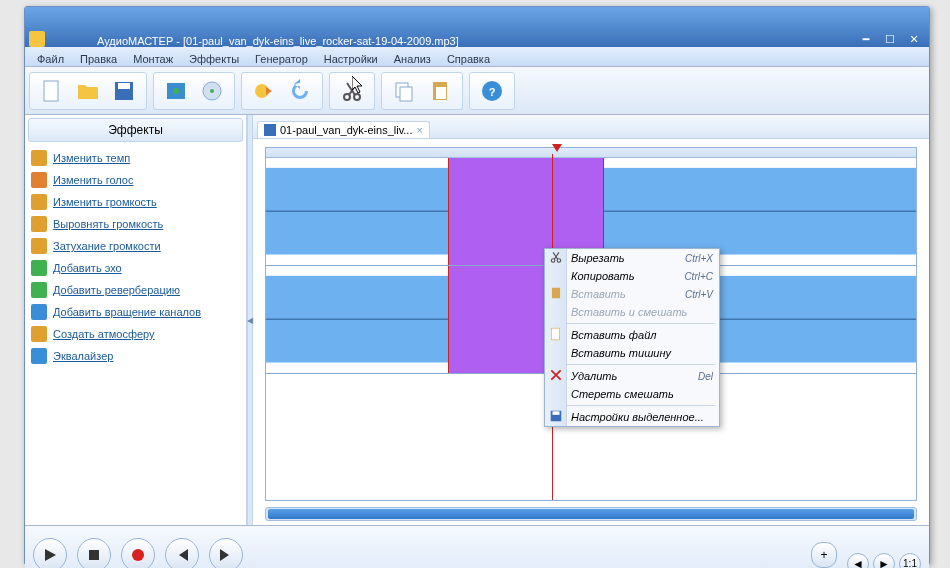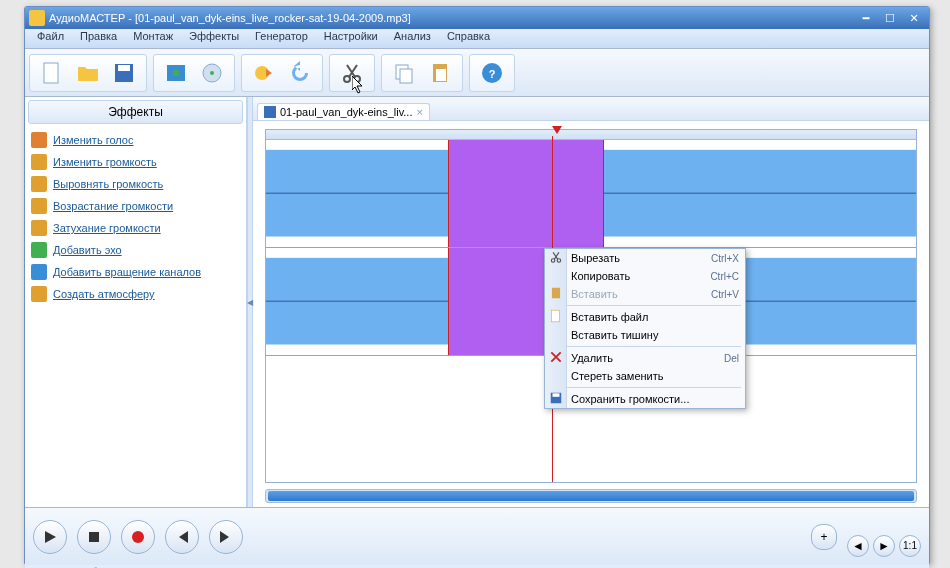--- a/index.html
+++ b/index.html
@@ -1,23 +1,23 @@
 <!DOCTYPE html>
 <html><head>
 <meta charset="utf-8">
 <style>
 * { box-sizing: border-box; margin: 0; padding: 0; font-family: Tahoma, Arial, sans-serif; font-size: 11px; }
 body { background: #e8e8e8; width: 950px; height: 568px; overflow: hidden; }
 .window { position: absolute; top: 6px; left: 24px; width: 906px; height: 558px; background: #fff; border: 1px solid #6b8fc5; border-radius: 3px 3px 0 0; box-shadow: 2px 2px 6px rgba(0,0,0,0.3); }
-.titlebar { height: 22px; background: linear-gradient(#6ba6e6, #3a6fb8); display: flex; align-items: center; padding: 0 4px; color: #fff; }
+.titlebar { height: 40px; background: linear-gradient(#6ba6e6, #3a6fb8); display: flex; align-items: flex-end; padding: 0 4px; color: #fff; gap: 48px; }
 .titlebar .icon { width: 16px; height: 16px; margin-right: 4px; background: #f5c542; border-radius: 2px; }
 .titlebar .title { flex: 1; font-size: 11px; }
 .titlebar .ctrl { display: flex; gap: 2px; }
 .titlebar .ctrl span { width: 22px; height: 16px; display: flex; align-items: center; justify-content: center; color: #fff; cursor: pointer; }
-.menubar { height: 20px; background: linear-gradient(#e3eefc,#c7dcf5); display: flex; align-items: flex-end; padding: 4px 4px; border-bottom: 1px solid #a8b8d0; }
+.menubar { height: 20px; background: linear-gradient(#e3eefc,#c7dcf5); display: flex; align-items: flex-start; padding: 4px 4px; border-bottom: 1px solid #a8b8d0; }
 .menubar span { padding: 2px 8px; cursor: pointer; color: #2a3850; }
 .toolbar { height: 48px; background: linear-gradient(#f5f9fe,#dce8f7); border-bottom: 1px solid #a8b8d0; display: flex; align-items: center; padding: 4px; gap: 6px; }
 .tb-group { display: flex; gap: 4px; padding: 2px 6px; border: 1px solid #c0d4eb; border-radius: 3px; background: linear-gradient(#fff,#eaf2fc); }
 .tb-btn { width: 32px; height: 32px; display: flex; align-items: center; justify-content: center; cursor: pointer; border-radius: 2px; }
 .tb-btn svg { width: 24px; height: 24px; }
 .content { display: flex; height: 410px; }
 .sidebar { width: 222px; border-right: 1px solid #c0d4eb; display: flex; flex-direction: column; }
 .side-hdr { height: 24px; background: linear-gradient(#f5f9fe,#dce8f7); border: 1px solid #c0d4eb; margin: 3px; border-radius: 3px; display: flex; align-items: center; justify-content: center; font-size: 12px; }
 .side-list { flex: 1; overflow: hidden; padding: 2px; }
 .side-item { display: flex; align-items: center; padding: 3px 4px; cursor: pointer; gap: 6px; color: #1a5a9a; text-decoration: underline; }
@@ -45,21 +45,21 @@
 .time-main { font-size: 18px; color: #1a3458; }
 .time-sel { display: flex; gap: 4px; align-items: center; font-size: 10px; }
 .time-sel .bracket { color: #3a6eb8; font-weight: bold; font-size:14px; }
 .time-sel input { width: 76px; font-size: 10px; border: 1px solid #b0c8e0; padding: 1px 2px; background:#fff; }
 .tbtn { width: 34px; height: 34px; border-radius: 17px; background: linear-gradient(#fff,#d8e4f3); border: 1px solid #98b4d6; display: flex; align-items: center; justify-content: center; cursor: pointer; }
 .tbtn.rec svg circle { fill: #d82020; }
 .spacer { flex: 1; }
 .zoom { display: flex; gap: 4px; }
 .zbtn { width: 22px; height: 22px; border-radius: 11px; background: linear-gradient(#fff,#d8e4f3); border: 1px solid #98b4d6; display: flex; align-items: center; justify-content: center; cursor: pointer; font-size: 12px; }
 .status { height: 18px; background: linear-gradient(#e3eefc,#c7dcf5); padding: 2px 8px; color: #3a5880; font-size: 10px; }
-.ctx { position: absolute; left: 544px; top: 248px; width: 202px; background: #f7f9fc; border: 1px solid #9ab4d4; box-shadow: 2px 2px 6px rgba(0,0,0,0.3); z-index: 100; }
+.ctx { position: absolute; left: 544px; top: 248px; width: 176px; background: #f7f9fc; border: 1px solid #9ab4d4; box-shadow: 2px 2px 6px rgba(0,0,0,0.3); z-index: 100; font-style: italic; }
 .ctx-item { display: flex; align-items: center; padding: 3px 6px 3px 26px; position: relative; cursor: pointer; gap: 8px; }
 .ctx-item.disabled { color: #9aa8b8; }
 .ctx-item .ic { position: absolute; left: 4px; width: 16px; height: 16px; }
 .ctx-item .shortcut { margin-left: auto; color: #5a7090; font-size: 10px; }
 .ctx-sep { height: 1px; background: #c8d6e8; margin: 2px 4px; }
 .ctx-left { position: absolute; left: 0; top: 0; bottom: 0; width: 22px; background: linear-gradient(90deg,#e8f0fa,#dae6f5); border-right: 1px solid #c8d6e8; }
 .cursor { position: absolute; left: 352px; top: 76px; z-index: 200; pointer-events:none; }
 </style>
 </head>
 <body>
@@ -163,50 +163,58 @@
           </svg>
         </div>
     </div>
   </div>
 
   <div class="content">
     <div class="sidebar">
       <div class="side-hdr">Эффекты</div>
       <div class="side-list" id="sidelist">
           <div class="side-item">
+            <span class="side-ic" style="background:#e0a030"></span>
+            <span>Изменить темп</span>
+          </div>
+          <div class="side-item">
             <span class="side-ic" style="background:#e08030"></span>
             <span>Изменить голос</span>
           </div>
           <div class="side-item">
             <span class="side-ic" style="background:#e0a030"></span>
             <span>Изменить громкость</span>
           </div>
           <div class="side-item">
             <span class="side-ic" style="background:#e0a030"></span>
             <span>Выровнять громкость</span>
           </div>
           <div class="side-item">
             <span class="side-ic" style="background:#e0a030"></span>
-            <span>Возрастание громкости</span>
-          </div>
-          <div class="side-item">
-            <span class="side-ic" style="background:#e0a030"></span>
             <span>Затухание громкости</span>
           </div>
           <div class="side-item">
             <span class="side-ic" style="background:#40b050"></span>
             <span>Добавить эхо</span>
           </div>
           <div class="side-item">
+            <span class="side-ic" style="background:#40b050"></span>
+            <span>Добавить реверберацию</span>
+          </div>
+          <div class="side-item">
             <span class="side-ic" style="background:#3a8ed8"></span>
             <span>Добавить вращение каналов</span>
           </div>
           <div class="side-item">
             <span class="side-ic" style="background:#e0a030"></span>
             <span>Создать атмосферу</span>
+          </div>
+          <div class="side-item">
+            <span class="side-ic" style="background:#3a8ed8"></span>
+            <span>Эквалайзер</span>
           </div>
         </div>
     </div>
     <div class="split-bar">
         <span>◀</span>
       </div>
     <div class="main">
       <div class="tabbar">
         <div class="tab">
           <span style="width:12px;height:12px;background:#3a6eb8;display:inline-block;"></span>
@@ -299,20 +307,24 @@
         <span>Копировать</span>
         <span class="shortcut">Ctrl+C</span>
       </div>
       <div class="ctx-item disabled">
         <span class="ic"><svg width="14" height="14" viewBox="0 0 24 24">
             <rect x="5" y="3" width="14" height="18" fill="#d8a850"></rect>
           </svg></span>
         <span>Вставить</span>
         <span class="shortcut">Ctrl+V</span>
       </div>
+      <div class="ctx-item disabled">
+        <span class="ic"></span>
+        <span>Вставить и смешать</span>
+      </div>
       <div class="ctx-sep"></div>
       <div class="ctx-item">
         <span class="ic"><svg width="14" height="14" viewBox="0 0 24 24">
             <rect x="4" y="2" width="14" height="20" fill="#fff" stroke="#e0a030"></rect>
           </svg></span>
         <span>Вставить файл</span>
       </div>
       <div class="ctx-item">
         <span class="ic"></span>
         <span>Вставить тишину</span>
@@ -320,28 +332,28 @@
       <div class="ctx-sep"></div>
       <div class="ctx-item">
         <span class="ic"><svg width="14" height="14" viewBox="0 0 24 24">
             <path d="M4 4l16 16M20 4L4 20" stroke="#d02020" stroke-width="3"></path>
           </svg></span>
         <span>Удалить</span>
         <span class="shortcut">Del</span>
       </div>
       <div class="ctx-item">
         <span class="ic"></span>
-        <span>Стереть заменить</span>
+        <span>Стереть смешать</span>
       </div>
       <div class="ctx-sep"></div>
       <div class="ctx-item">
         <span class="ic"><svg width="14" height="14" viewBox="0 0 24 24">
             <rect x="3" y="3" width="18" height="18" fill="#3a6eb8"></rect>
             <rect x="6" y="4" width="12" height="6" fill="#fff"></rect>
           </svg></span>
-        <span>Сохранить громкости...</span>
+        <span>Настройки выделенное...</span>
       </div>
     </div>
 </div>
 
 <svg class="cursor" width="16" height="20">
     <path d="M0 0l0 14 3-3 3 6 2-1-3-6 5 0z" fill="#fff" stroke="#000"></path>
   </svg>
 
 </body></html>

